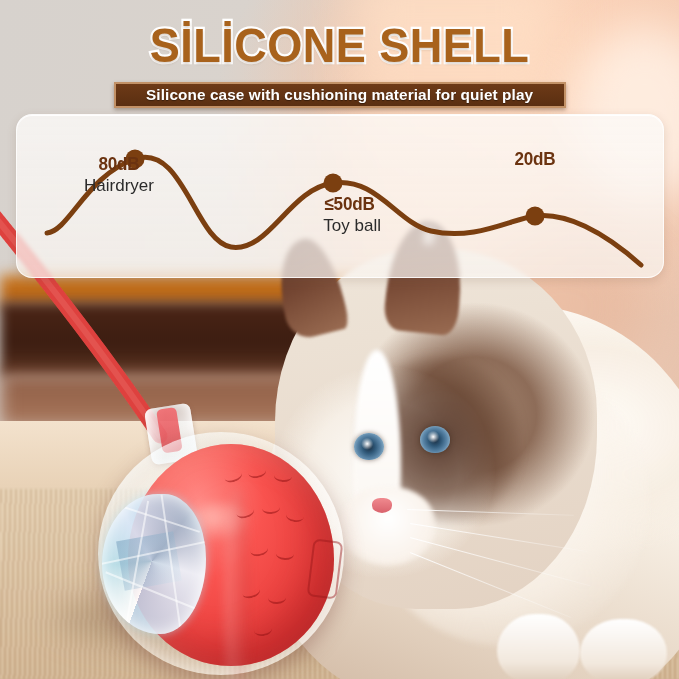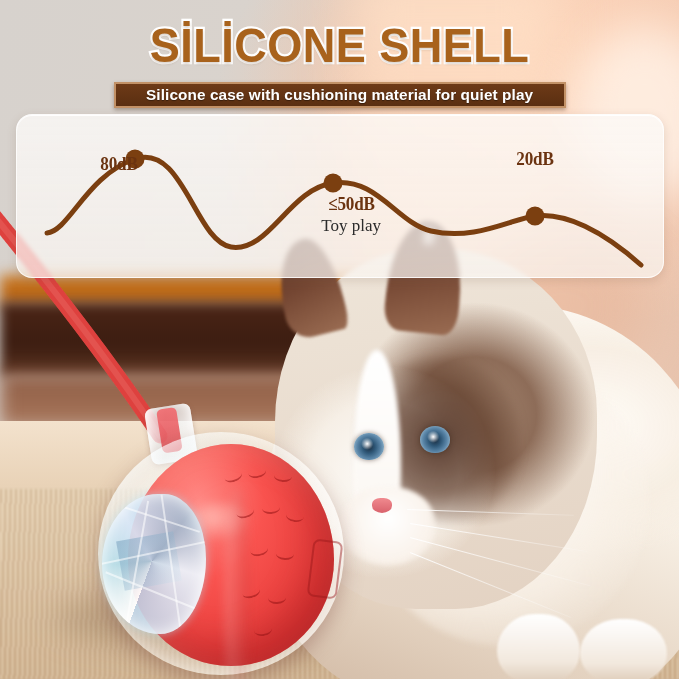--- a/index.html
+++ b/index.html
@@ -245,21 +245,20 @@
 
   
   .panel{
     position:absolute;left:16px;top:114px;width:646px;height:162px;
     border-radius:16px;
     background:linear-gradient(180deg,rgba(252,250,248,.80),rgba(250,246,242,.72));
     border:1px solid rgba(255,255,255,.75);
     box-shadow:0 3px 10px rgba(120,90,70,.18),inset 0 1px 0 rgba(255,255,255,.9);
     backdrop-filter:blur(2px);
     overflow:hidden;
-    font-family:Liberation Serif, serif;
   }
   .panel svg{position:absolute;left:0;top:0;}
   .lbl{position:absolute;text-align:center;white-space:nowrap;}
   .lbl .val{
     display:block;font-size:19px;font-weight:bold;color:#6b3310;
     letter-spacing:-.2px;transform:scaleX(.9);
   }
   .lbl .nm{
     display:block;font-size:17px;color:#2b2b2b;margin-top:1px;
   }
@@ -358,25 +357,26 @@
       <path d="M30,118 C52,116 70,60 118,44 C166,28 178,126 214,132
                C252,138 272,74 316,68 C360,62 380,108 414,116
                C458,126 494,104 518,101 C548,97 586,116 624,150" stroke="#7B3F10" stroke-width="5" fill="none" stroke-linecap="round" stroke-linejoin="round"></path>
       <circle cx="118" cy="44" r="9.5" fill="#7B3F10"></circle>
       <circle cx="316" cy="68" r="9.5" fill="#7B3F10"></circle>
       <circle cx="518" cy="101" r="9.5" fill="#7B3F10"></circle>
     </svg>
 
     <div class="lbl lbl1" style="left:42px;top:38px;">
       <span class="val">80dB</span>
+      <span class="nm">Hairdryer</span>
     </div>
 
     <div class="lbl lbl2" style="left:238px;top:78px;text-align:right;">
       <span class="val">≤50dB</span>
-      <span class="nm">Toy play</span>
+      <span class="nm">Toy ball</span>
     </div>
 
     <div class="lbl lbl3" style="left:462px;top:33px;">
       <span class="val">20dB</span>
     </div>
   </div>
 
 </div>
 
 </body></html>

